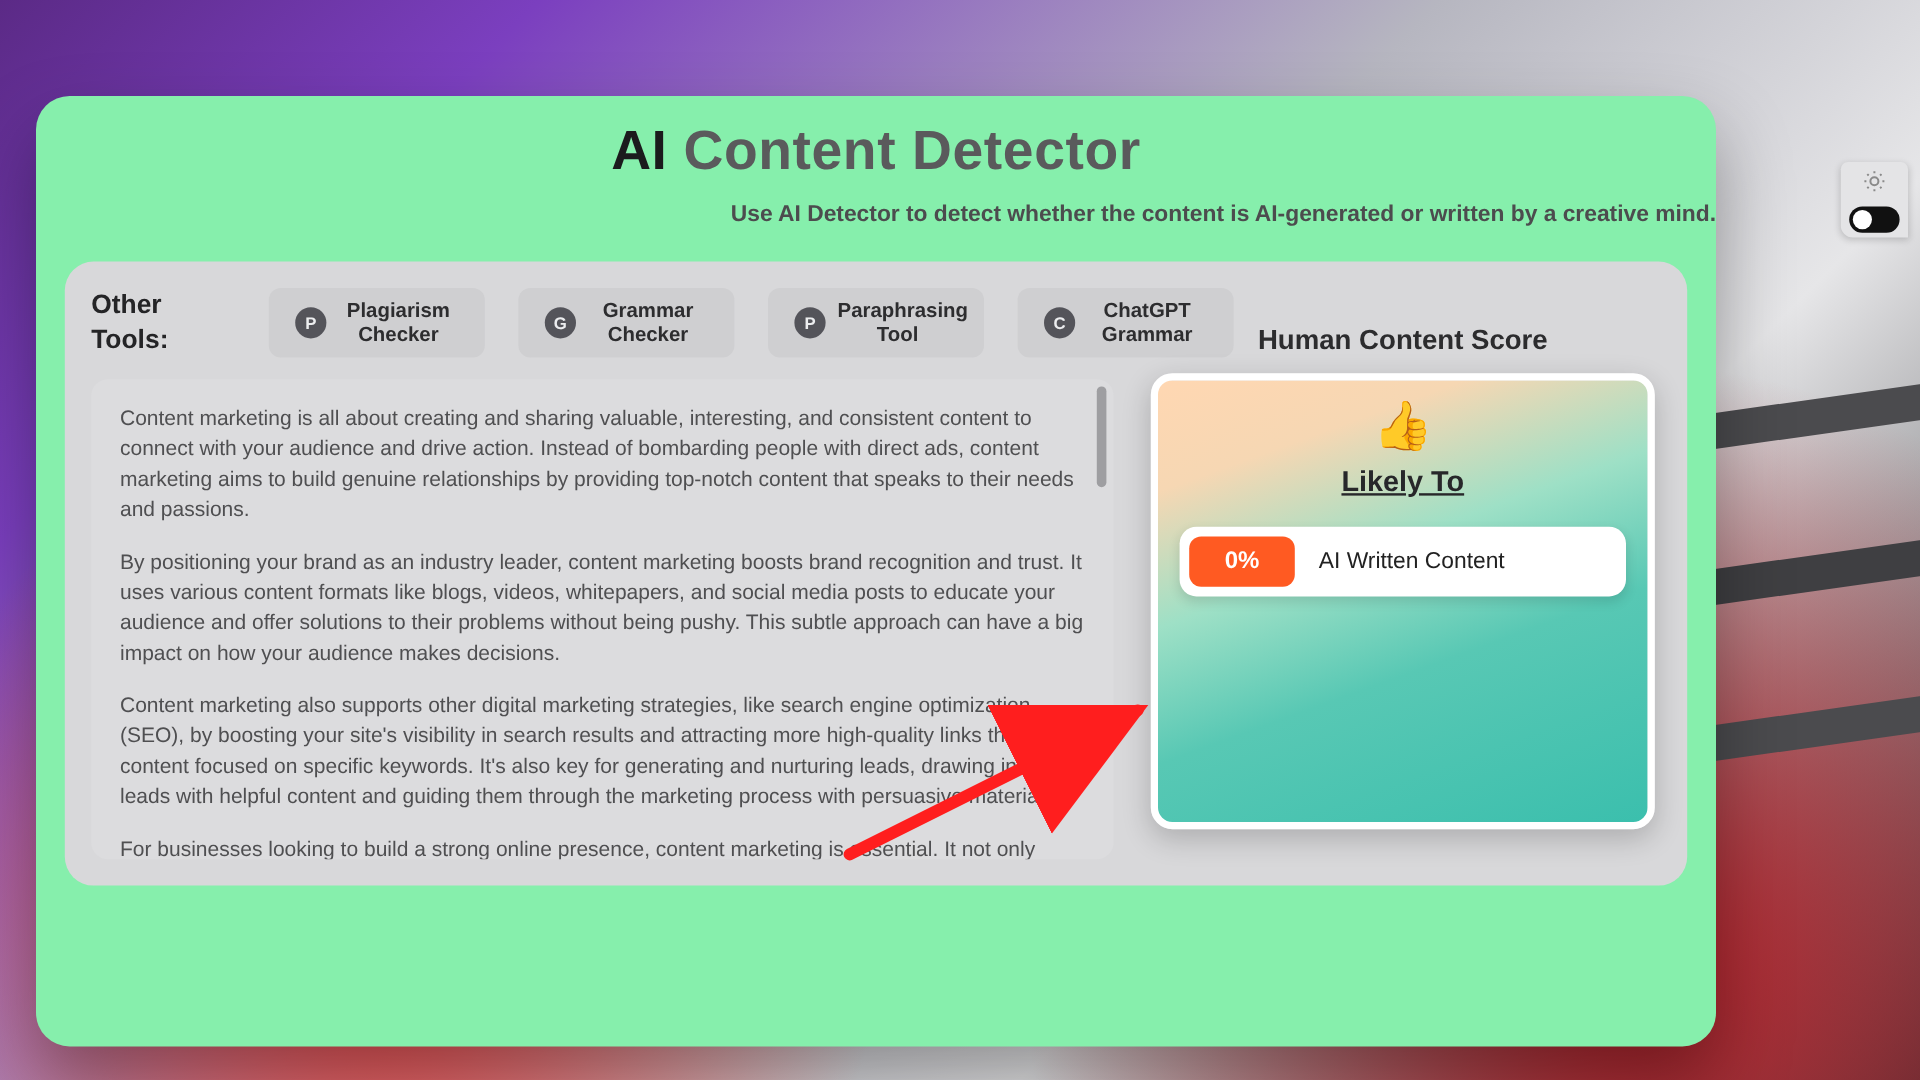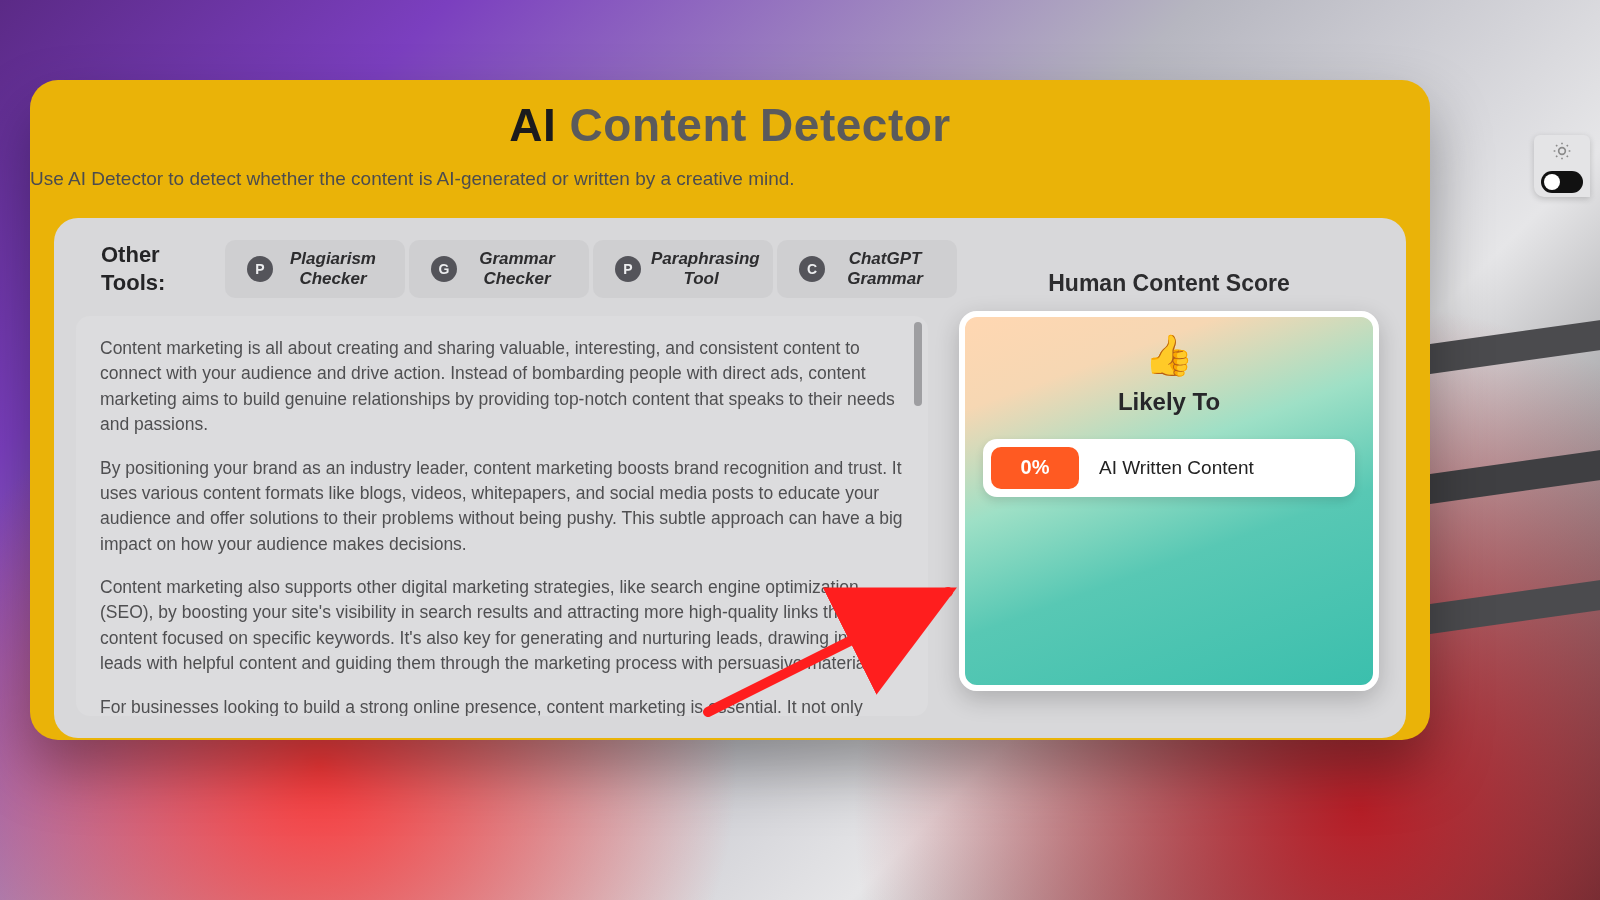--- a/index.html
+++ b/index.html
@@ -34,54 +34,54 @@
     width: 42px; height: 22px; border-radius: 11px; background: #111;
     position: relative;
   }
   .theme-widget .knob {
     position: absolute; top: 3px; left: 3px; width: 16px; height: 16px;
     border-radius: 50%; background: #fff;
   }
 
   
   .card {
-    position: absolute; left: 30px; top: 80px; width: 1400px; height: 660px;
-    background: #eab308;
+    position: absolute; left: 30px; top: 80px; width: 1400px; height: 792px;
+    background: #86efac;
     border-radius: 28px;
     box-shadow: 0 30px 60px rgba(0,0,0,0.35);
     padding: 18px 0 0;
     overflow: hidden;
   }
   .title {
     text-align: center; font-size: 46px; font-weight: 800; color: #5a5a5c; letter-spacing: .5px;
   }
   .title .ai { color: #1b1b1d; }
   .subtitle {
-    text-align: left; margin-top: 16px; font-size: 19px; color: #4c4c4e; font-weight: 400;
+    text-align: right; margin-top: 16px; font-size: 19px; color: #4c4c4e; font-weight: 700; padding-left: 20px;
   }
 
   .inner {
     margin: 28px 24px 0; background: #d8d8da; border-radius: 24px;
     padding: 22px 22px 0; height: 520px; position: relative;
   }
 
-  .tools-row { display: flex; align-items: flex-end; gap: 4px; margin-left: 25px; }
+  .tools-row { display: flex; align-items: center; gap: 28px; }
   .tools-label { font-size: 22px; font-weight: 800; color: #242426; line-height: 1.3; width: 120px; }
   .tool-chip {
     display: flex; align-items: center; gap: 10px; justify-content: center;
     width: 180px; height: 58px; background: #cfcfd1; border-radius: 10px;
     font-weight: 700; color: #2d2d2f; font-size: 17px; line-height: 1.15; text-align: center;
     cursor: pointer;
   }
   .tool-chip .badge {
     width: 26px; height: 26px; border-radius: 50%; background: #54545a; color: #ecedef;
     display: flex; align-items: center; justify-content: center; font-size: 14px; font-weight: 800;
     flex: 0 0 auto;
   }
-  .tool-chip .label-2l { display: inline-block; width: 100px; font-style: italic; }
+  .tool-chip .label-2l { display: inline-block; width: 100px; }
 
   .content-wrap { display: flex; gap: 26px; margin-top: 18px; height: 400px; }
 
   .text-area {
     flex: 1; background: #dcdcde; border-radius: 14px; padding: 20px 24px;
     color: #4f4f51; font-size: 17.5px; line-height: 1.45; font-weight: 500;
     position: relative; overflow: hidden;
   }
   .text-area p { margin-bottom: 18px; }
   .text-area .scroll-thumb {
@@ -92,21 +92,21 @@
   .right-col { width: 430px; display: flex; flex-direction: column; align-items: center; }
   .score-title { font-size: 23px; font-weight: 800; color: #2c2c2e; margin: -46px 0 14px; }
 
   .score-card {
     width: 420px; height: 380px; border: 6px solid #fff; border-radius: 18px;
     background: linear-gradient(160deg, #ffd7b2 0%, #f6d7b3 18%, #9ee0c6 40%, #58c8b4 62%, #3bbfad 100%);
     padding: 18px 18px 20px; display: flex; flex-direction: column; align-items: center; gap: 10px;
     box-shadow: 0 8px 24px rgba(0,0,0,0.2);
   }
   .thumb { font-size: 40px; line-height: 1; }
-  .verdict { font-size: 24px; font-weight: 800; color: #27272a; text-align: center; line-height: 1.4; }
+  .verdict { font-size: 24px; font-weight: 800; color: #27272a; text-align: center; line-height: 1.4; text-decoration: underline; }
 
   .bar {
     margin-top: 10px; width: 100%; background: #fff; border-radius: 14px; height: 58px;
     display: flex; align-items: center; gap: 20px; padding: 8px;
     box-shadow: 0 4px 10px rgba(0,0,0,0.12);
   }
   .pct {
     width: 88px; height: 42px; border-radius: 10px; color: #fff; font-weight: 800;
     display: flex; align-items: center; justify-content: center; font-size: 20px;
   }

